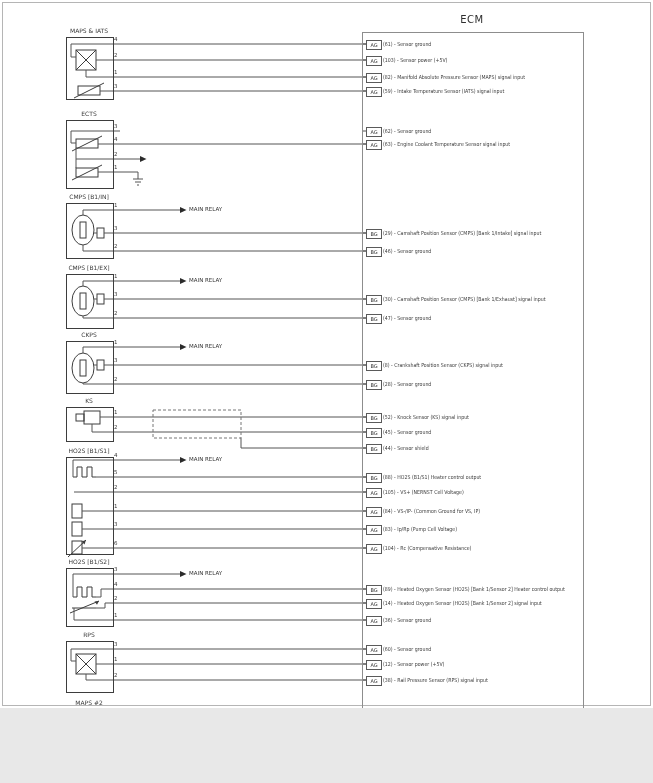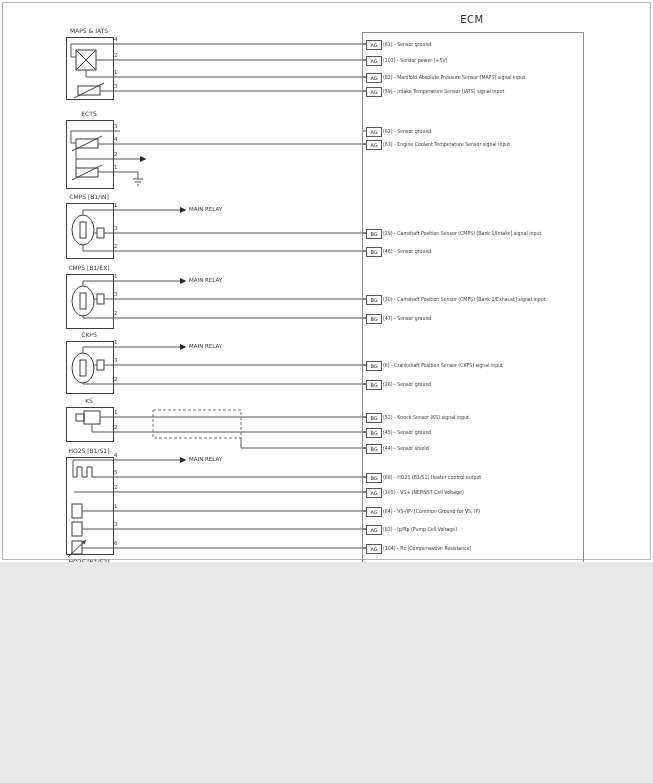--- a/index.html
+++ b/index.html
@@ -1,16 +1,16 @@
 <!DOCTYPE html>
 <html><head>
 <meta charset="utf-8">
 <style>
   html,body{margin:0;padding:0;background:#e8e8e8;}
-  #stage{position:relative;width:653px;height:562px;background:#ffffff;overflow:hidden;
+  #stage{position:relative;width:653px;height:708px;background:#ffffff;overflow:hidden;
          font-family:"DejaVu Sans",sans-serif;color:#3a3a3a;margin:0 auto;}
   .frame{position:absolute;left:2px;top:2px;right:2px;bottom:2px;border:1px solid #b5b5b5;}
   .bottom-bar{position:absolute;left:2px;right:2px;top:772px;height:5px;background:#1c1c1c;}
   .abs{position:absolute;white-space:nowrap;}
   #wires{position:absolute;left:0;top:0;}
   .ecm-box{position:absolute;border:1px solid #8d8d8d;background:transparent;}
   .ecm-title{font-size:10px;text-align:center;letter-spacing:.5px;color:#2e2e2e;}
   .comp-box{position:absolute;border:1.5px solid #3d3d3d;background:transparent;}
   .comp-label{font-size:6px;text-align:center;color:#3a3a3a;}
   .pin-num{font-size:5.5px;color:#3a3a3a;}

